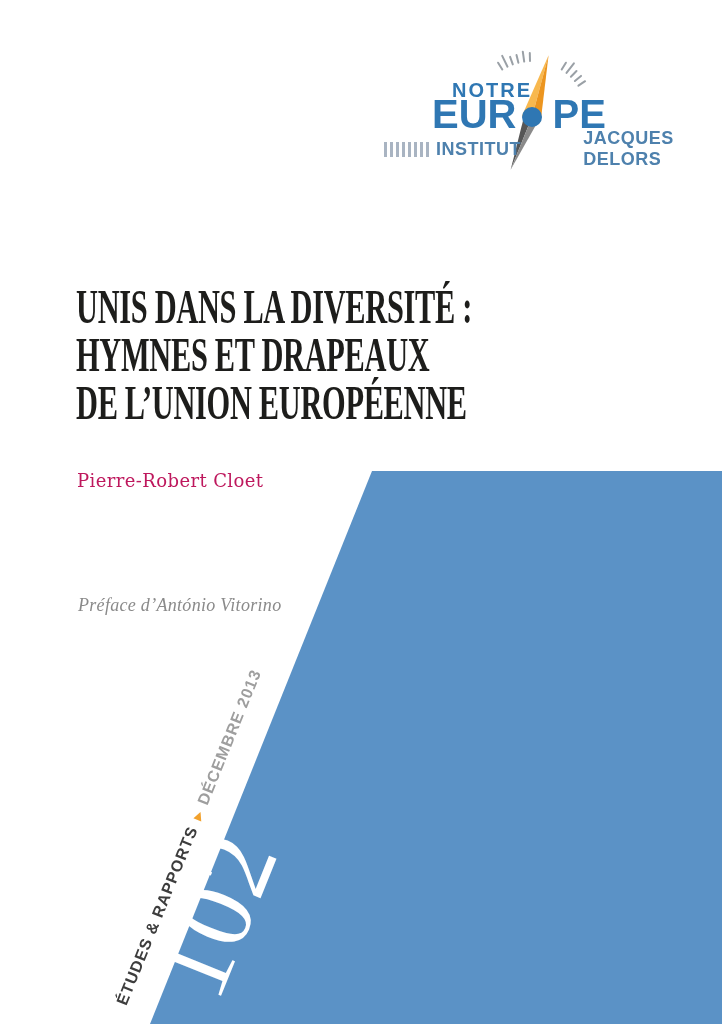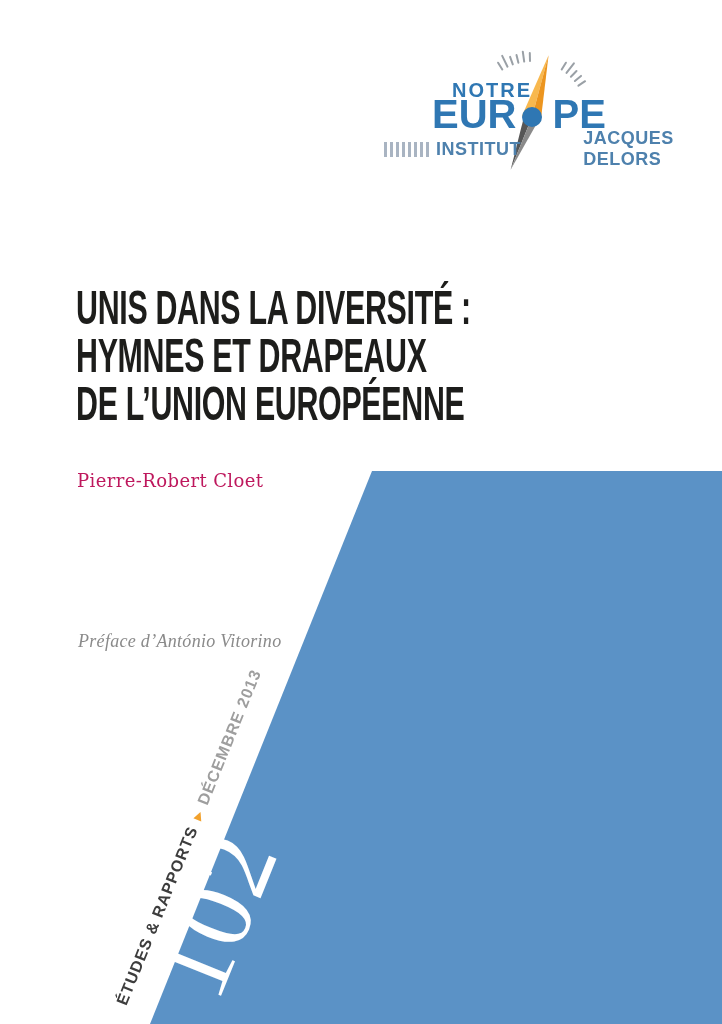--- a/index.html
+++ b/index.html
@@ -69,39 +69,39 @@
   .bars i{display:block;width:3.2px;height:15px;background:#a9b4c2;}
   .institut-row .inst{
     font-size:18px;font-weight:bold;letter-spacing:0.5px;color:#4e81ad;
   }
   .institut-row .tail-gap{display:inline-block;width:26px;}
   .institut-row .jd{
     font-size:18px;font-weight:bold;letter-spacing:0.5px;color:#4e81ad;margin-left:47px;
   }
 
   
-  .title{position:absolute;left:76px;top:283px;z-index:2;color:#1d1d1b;}
+  .title{position:absolute;left:76px;top:283px;z-index:2;color:#1d1d1b;font-family:Liberation Serif, serif;}
   .title .tline{
     font-size:49px;line-height:48px;font-weight:bold;
     white-space:nowrap;letter-spacing:-0.5px;
     transform:scaleX(0.62);transform-origin:0 0;
   }
 
   
   .authors{position:absolute;left:77px;top:460px;z-index:2;}
   .authors .author{
     font-family:"DejaVu Serif",serif;
     font-size:18px;line-height:42px;letter-spacing:0.4px;color:#be185d;
   }
 
   
   .preface{
     position:absolute;left:78px;top:595px;z-index:2;
     font-family:"Liberation Serif",serif;font-style:italic;
-    font-size:18px;color:#8a8a8a;letter-spacing:0.3px;margin-top:36px;
+    font-size:18px;color:#8a8a8a;letter-spacing:0.3px;
   }
 </style>
 </head>
 <body>
 
 <div class="page">
 
   <div class="blue-shape"></div>
 
   <div class="issue-number">102</div>

